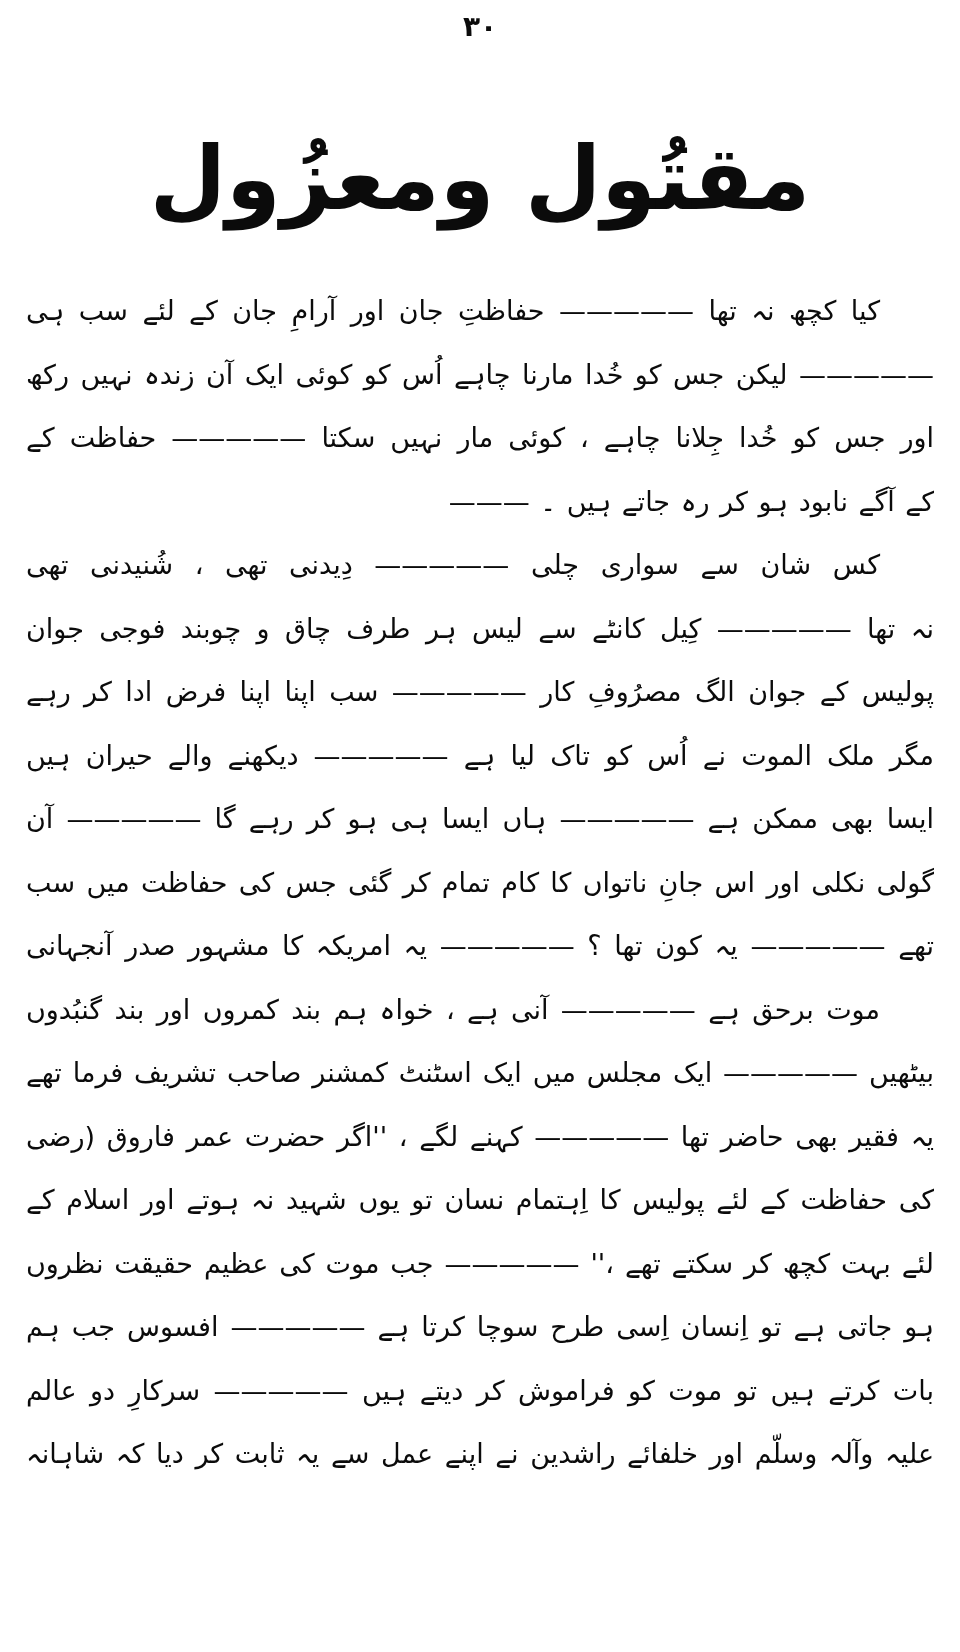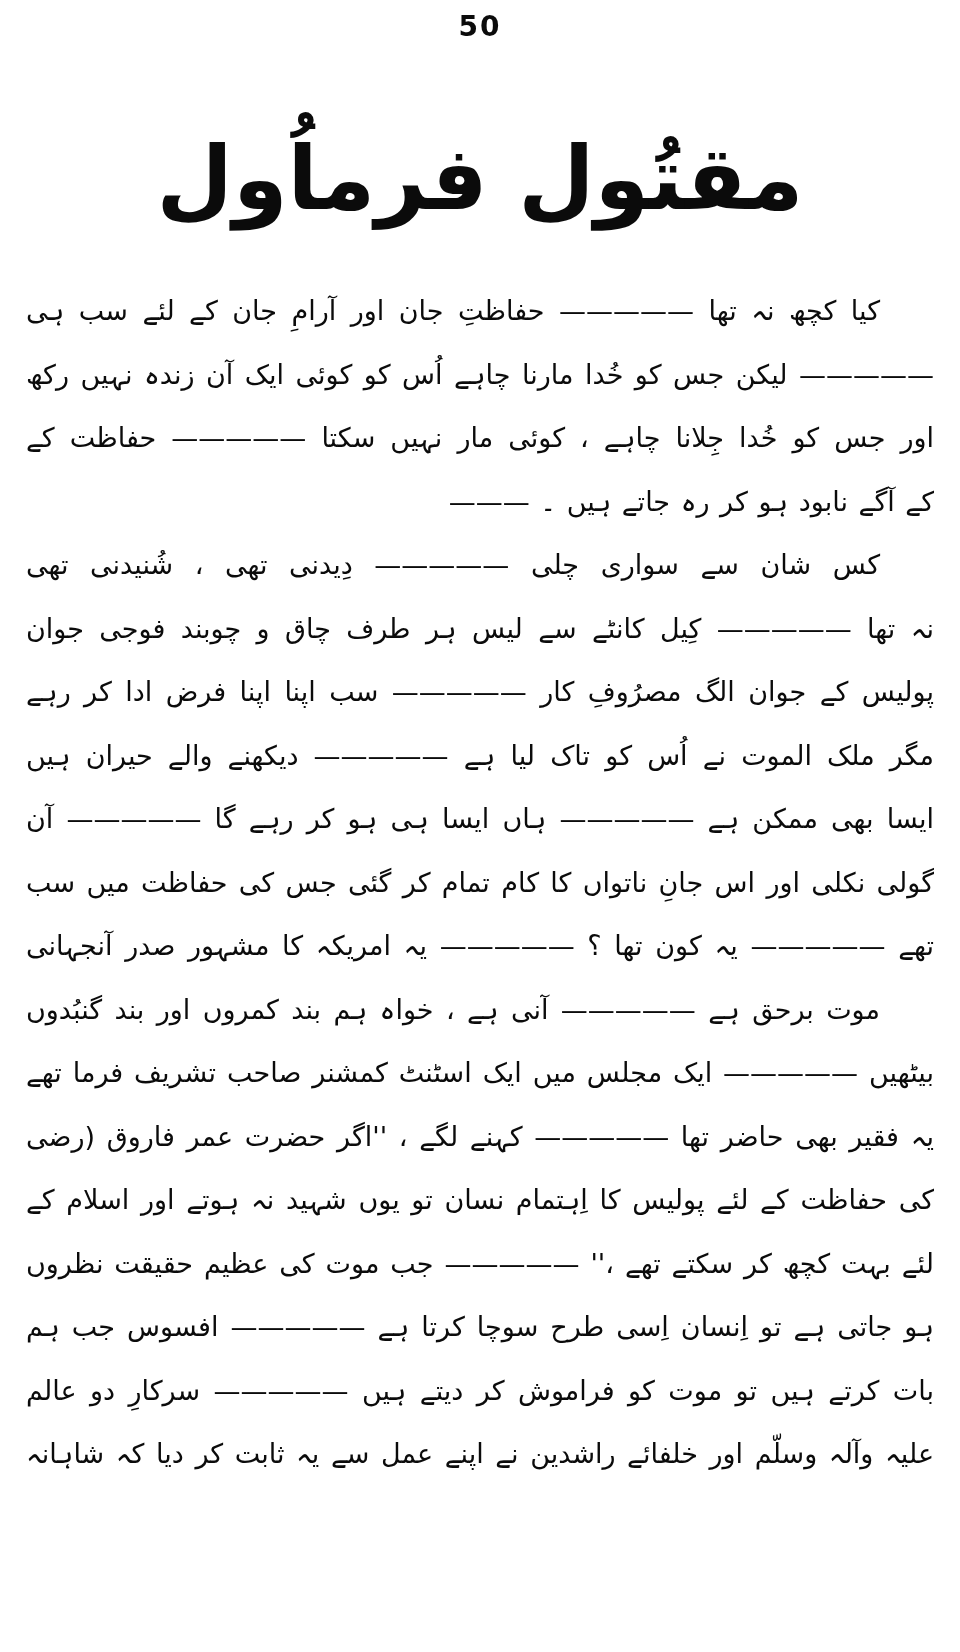--- a/index.html
+++ b/index.html
@@ -55,23 +55,23 @@
   .line.no-justify {
     text-align: center;
     text-align-last: right;
   }
 </style>
 </head>
 <body>
 
 <div class="page">
 
-  <div class="page-number">50</div>
+  <div class="page-number">۳۰</div>
 
-  <h1 class="chapter-title">مقتُول فرماُول</h1>
+  <h1 class="chapter-title">مقتُول ومعزُول</h1>
 
   <div class="body-text">
     <div class="line para-start">کیا کچھ نہ تھا ————— حفاظتِ جان اور آرامِ جان کے لئے سب ہی کچھ میسر تھا</div>
     <div class="line">————— لیکن جس کو خُدا مارنا چاہے اُس کو کوئی ایک آن زندہ نہیں رکھ سکتا ———</div>
     <div class="line">اور جس کو خُدا جِلانا چاہے ، کوئی مار نہیں سکتا ————— حفاظت کے ظاہری اسباب حُکمِ الٰہی</div>
     <div class="line no-justify">کے آگے نابود ہو کر رہ جاتے ہیں ۔ ———</div>
     <div class="line para-start">کس شان سے سواری چلی ————— دِیدنی تھی ، شُنیدنی تھی ————— کِیل کا کھٹکا</div>
     <div class="line">نہ تھا ————— کِیل کانٹے سے لیس ہر طرف چاق و چوبند فوجی جوان ————— خُفیہ</div>
     <div class="line">پولیس کے جوان الگ مصرُوفِ کار ————— سب اپنا اپنا فرض ادا کر رہے ہیں ۔</div>
     <div class="line">مگر ملک الموت نے اُس کو تاک لیا ہے ————— دیکھنے والے حیران ہیں ———— کیا</div>

